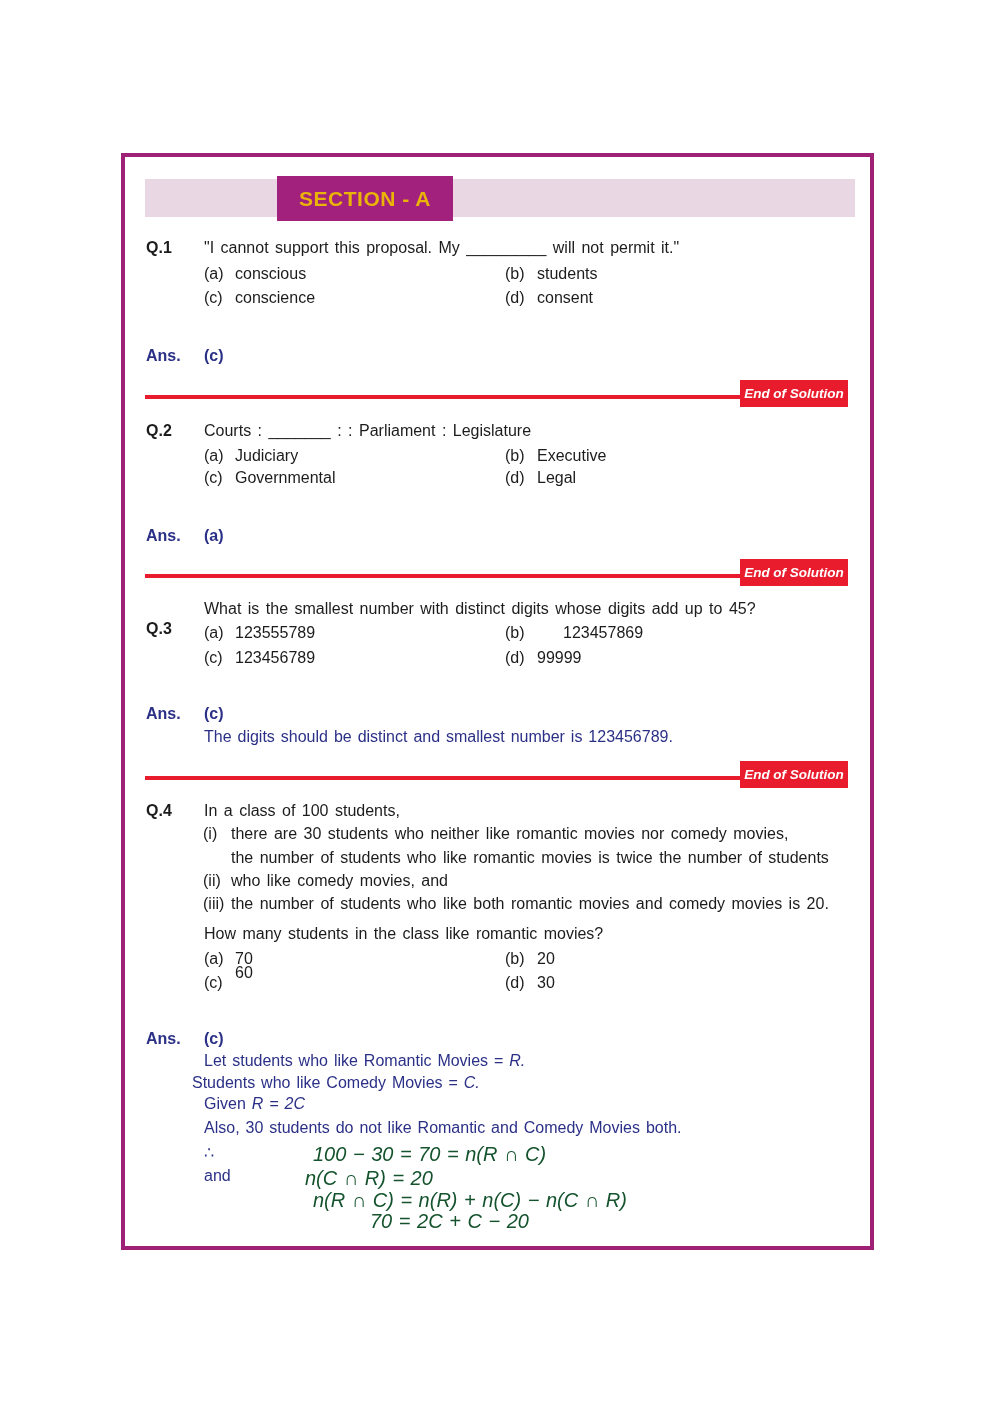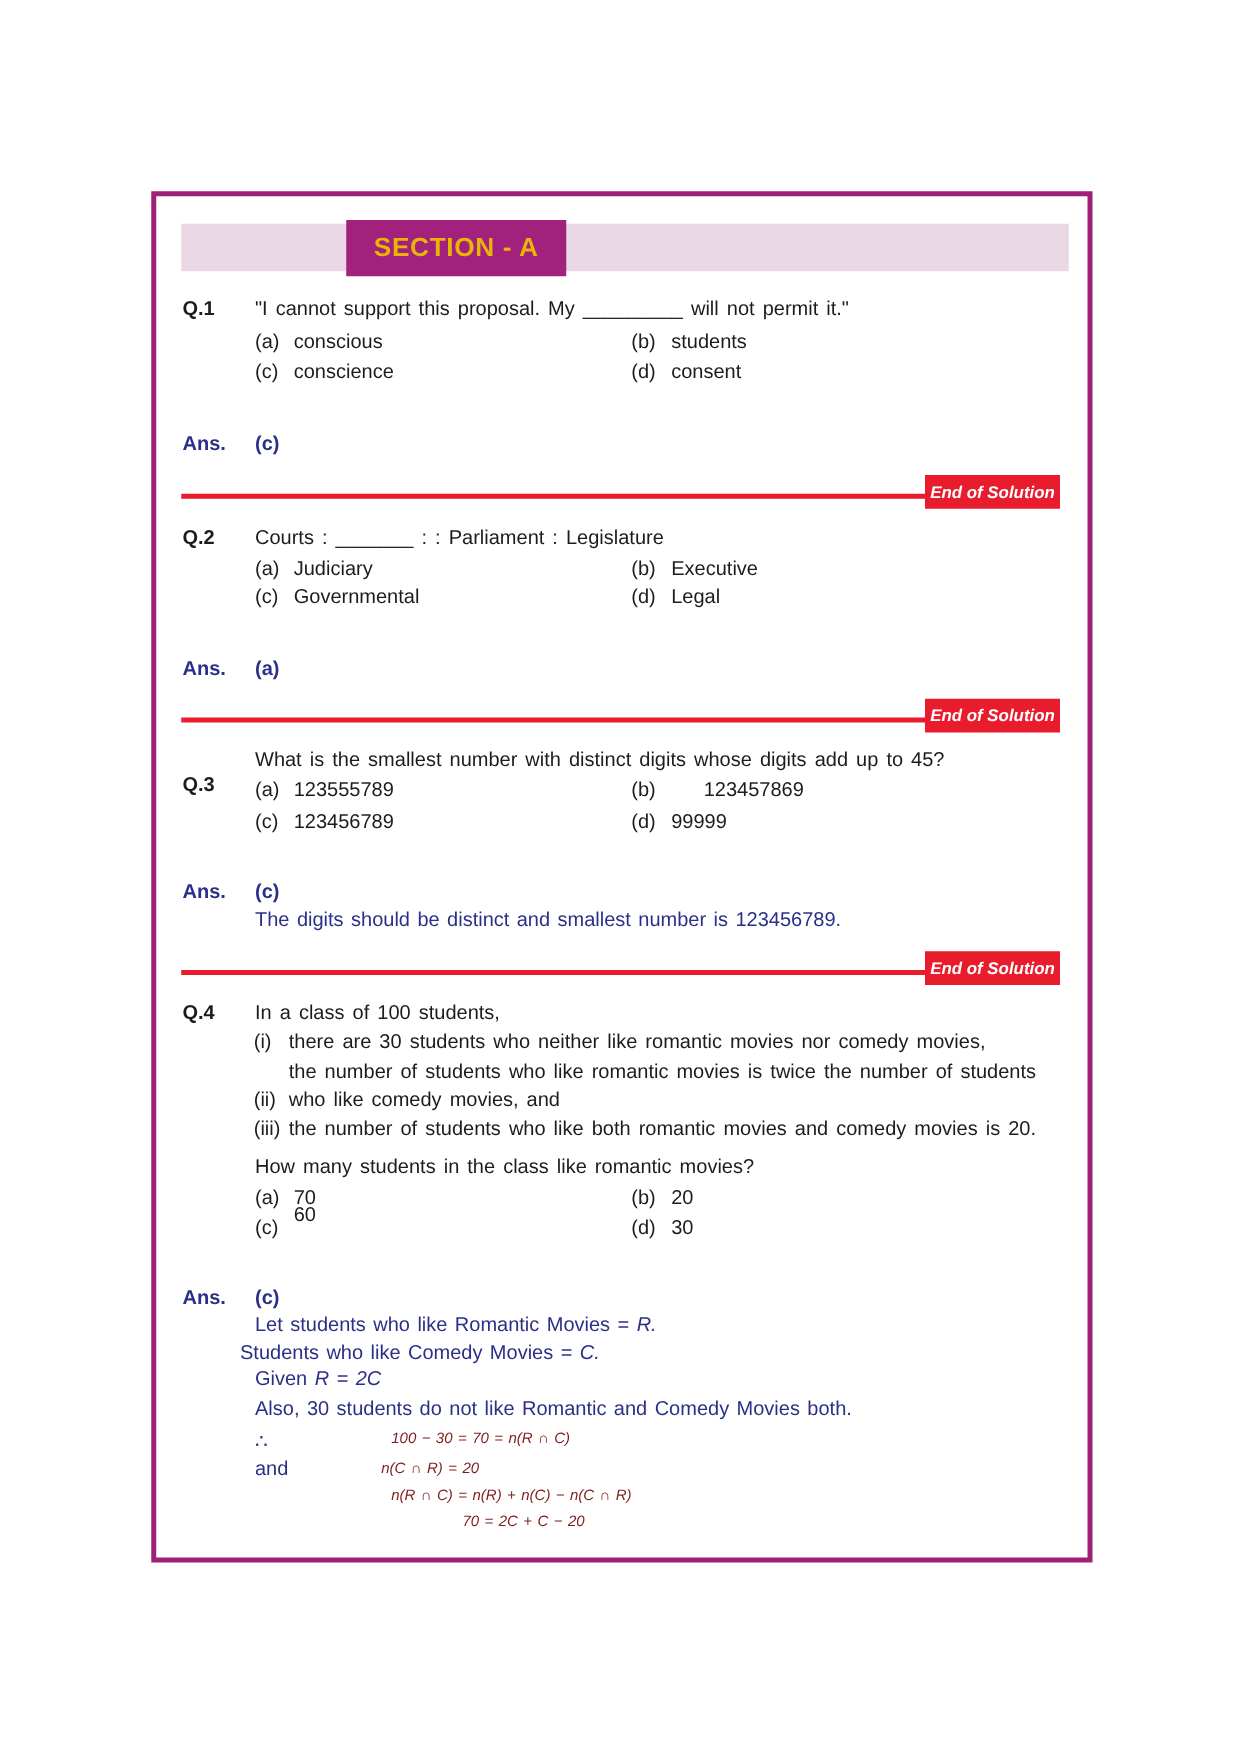--- a/index.html
+++ b/index.html
@@ -37,21 +37,21 @@
     color: #eab308;
     font-weight: bold;
     font-size: 21px;
     letter-spacing: 0.5px;
   }
   .qtxt  { font-size: 16px; word-spacing: 2px; }
   .b     { font-weight: bold; }
   .blue  { color: #2B3087; }
   .sol   { font-size: 16px; word-spacing: 1.5px; color: #2B3087; }
   .var   { font-style: italic; }
-  .formula { font-style: italic; font-size: 12px; color: #7f1d1d; word-spacing: 1px; }
+  .formula { font-style: italic; font-size: 20px; color: #14532d; word-spacing: 1px; }
   .rule {
     position: absolute;
     left: 145px; width: 596px; height: 4px;
     background: #E81C2C;
   }
   .badge {
     position: absolute;
     left: 740px; width: 108px; height: 27px;
     background: #E81C2C;
     color: #ffffff;

